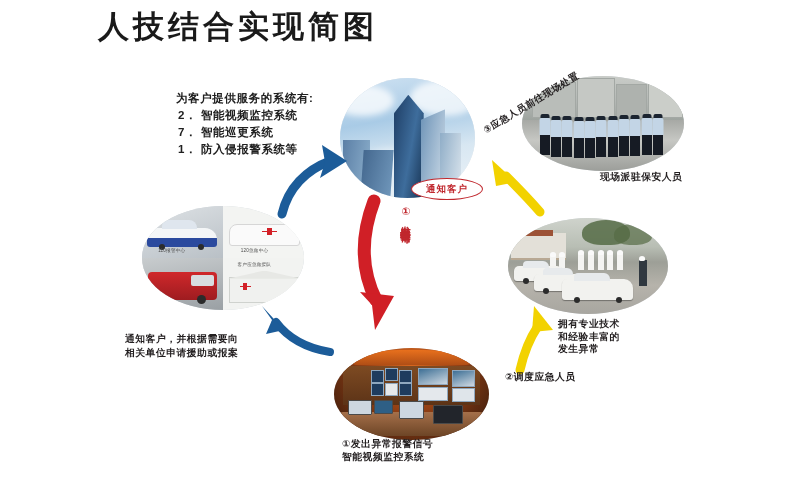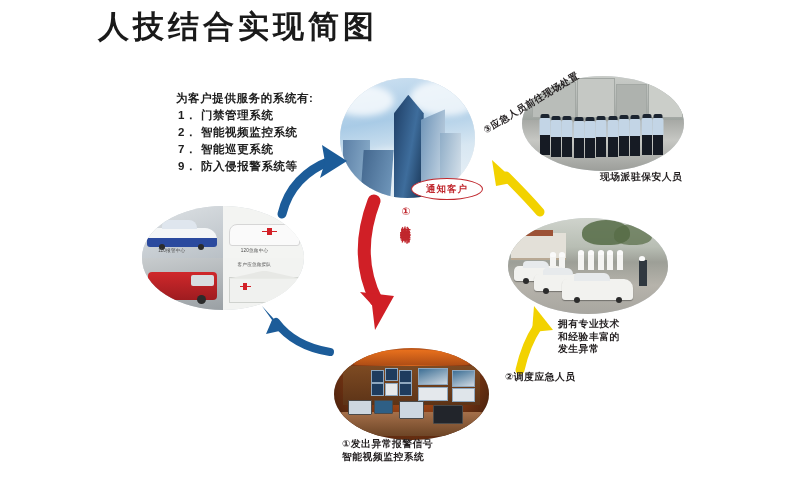--- a/index.html
+++ b/index.html
@@ -137,24 +137,23 @@
 </style>
 </head>
 <body>
 
 <div class="stage">
 
   <div class="title-cn">人技结合实现简图</div>
 
   <div class="svc-list">
     <span class="hd">为客户提供服务的系统有:</span>
-    <span class="li">1． 门禁管理系统</span>
     <span class="li">2． 智能视频监控系统</span>
     <span class="li">7． 智能巡更系统</span>
-    <span class="li">9． 防入侵报警系统等</span>
+    <span class="li">1． 防入侵报警系统等</span>
   </div>
 
   <div class="photo oval" id="ph-building">
     <div class="ph-inner">
       <div class="sky"></div>
       <div class="cloud" style="left:-6%;top:6%;width:46%;height:26%;"></div>
       <div class="cloud" style="left:52%;top:2%;width:52%;height:30%;"></div>
       <div class="cloud" style="left:18%;top:58%;width:40%;height:22%;opacity:.5;"></div>
 
       <div class="twr glass" style="left:2%;top:52%;width:20%;height:48%;
@@ -328,20 +327,24 @@
       </div>
       <div class="q q4">
         <div class="tent">
           <i class="cross" style="left:14%;top:34%;width:16%;height:5%;"></i>
           <i class="cross" style="left:19%;top:22%;width:6%;height:28%;"></i>
         </div>
         <div class="minilab" style="left:18%;top:8%;">客户应急救援队</div>
       </div>
     </div>
   </div>
+  <div class="cap" id="cap-notify">
+    <span>通知客户，并根据需要向</span><br>
+    <span>相关单位申请援助或报案</span>
+  </div>
 
   <svg id="arrows" viewBox="0 0 802 477">
 
     <g>
       <path d="M282,214 C288,188 306,170 330,161" fill="none" stroke="#1c5c99" stroke-width="9" stroke-linecap="round"></path>
       <path d="M322,145 L347,161 L320,178 L325,162 Z" fill="#1c5c99"></path>
     </g>
 
     <g>
       <path d="M374,201 C360,238 362,272 376,300" fill="none" stroke="#d01f26" stroke-width="13" stroke-linecap="round"></path>

